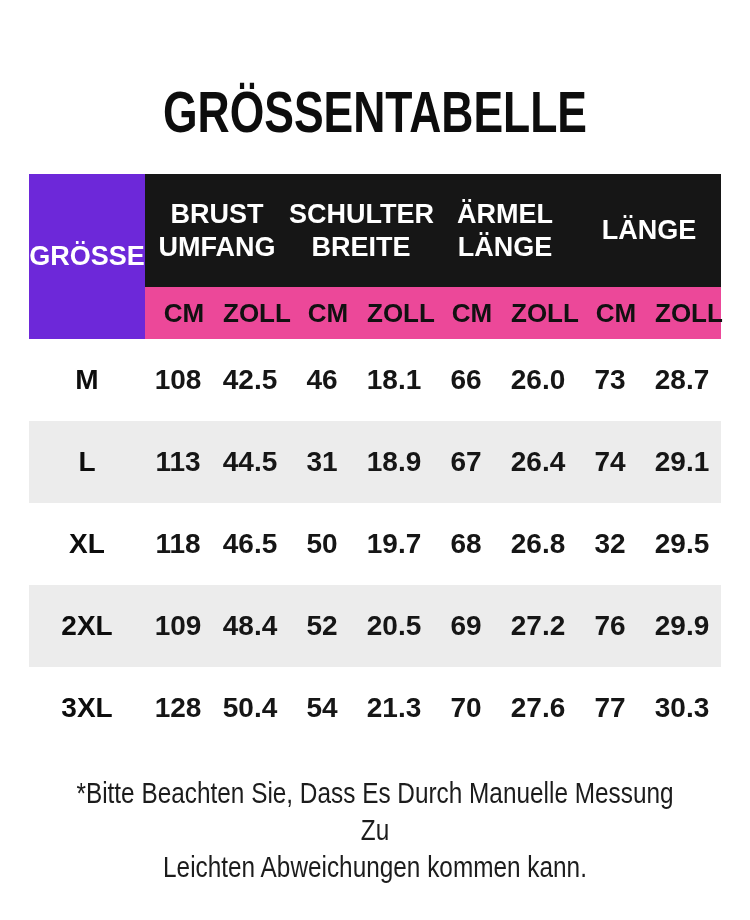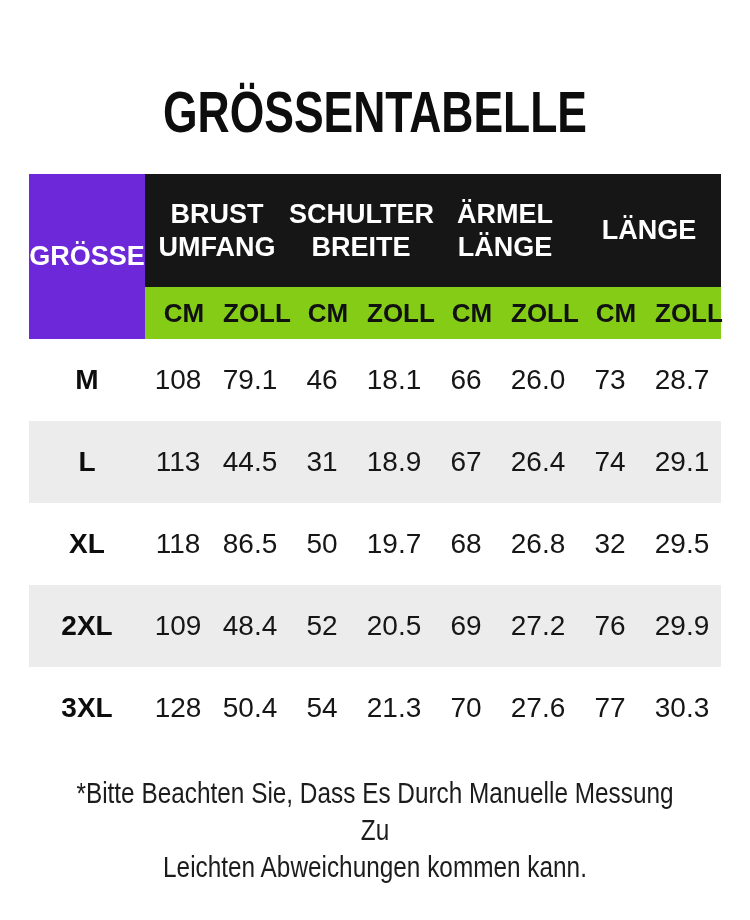--- a/index.html
+++ b/index.html
@@ -47,30 +47,30 @@
     line-height: 33px;
     white-space: pre-line;
   }
   th.corner {
     background: #6d28d9;
     color: #ffffff;
     font-size: 27px;
     font-weight: bold;
   }
   .unit-row th {
-    background: #84cc16;
+    background: #ec4899;
     color: #111111;
     height: 52px;
     font-size: 26px;
     font-weight: bold;
     padding-left: 12px;
   }
   .unit-row th.u-cm   { text-align: center; }
 
-  tbody td { height: 82px; font-size: 28px; font-weight: normal; color: #161616; }
+  tbody td { height: 82px; font-size: 28px; font-weight: bold; color: #161616; }
   tbody td.size-cell { font-weight: bold; color: #0d0d0d; }
   tbody tr:nth-child(even) td { background: #ececec; }
 
   .note {
     margin: 26px auto 0 auto;
     text-align: center;
     font-size: 29px;
     line-height: 37px;
     color: #1c1c1c;
     white-space: pre-line;
@@ -116,21 +116,21 @@
         <th class="u-cm">CM</th>
         <th class="u-zoll">ZOLL</th>
         <th class="u-cm">CM</th>
         <th class="u-zoll">ZOLL</th>
       </tr>
     </thead>
     <tbody>
       <tr>
         <td class="size-cell">M</td>
         <td>108</td>
-        <td>79.1</td>
+        <td>42.5</td>
         <td>46</td>
         <td>18.1</td>
         <td>66</td>
         <td>26.0</td>
         <td>73</td>
         <td>28.7</td>
       </tr>
       <tr>
         <td class="size-cell">L</td>
         <td>113</td>
@@ -138,21 +138,21 @@
         <td>31</td>
         <td>18.9</td>
         <td>67</td>
         <td>26.4</td>
         <td>74</td>
         <td>29.1</td>
       </tr>
       <tr>
         <td class="size-cell">XL</td>
         <td>118</td>
-        <td>86.5</td>
+        <td>46.5</td>
         <td>50</td>
         <td>19.7</td>
         <td>68</td>
         <td>26.8</td>
         <td>32</td>
         <td>29.5</td>
       </tr>
       <tr>
         <td class="size-cell">2XL</td>
         <td>109</td>

